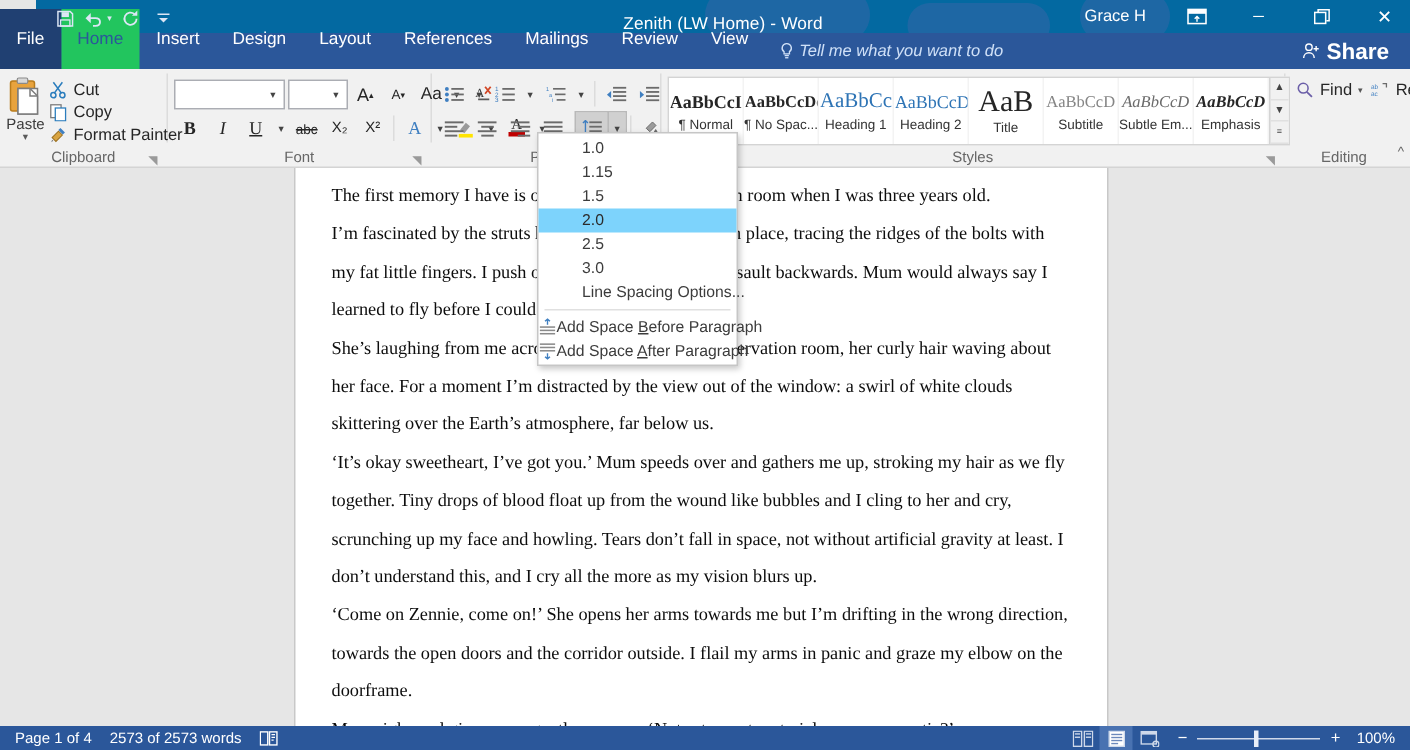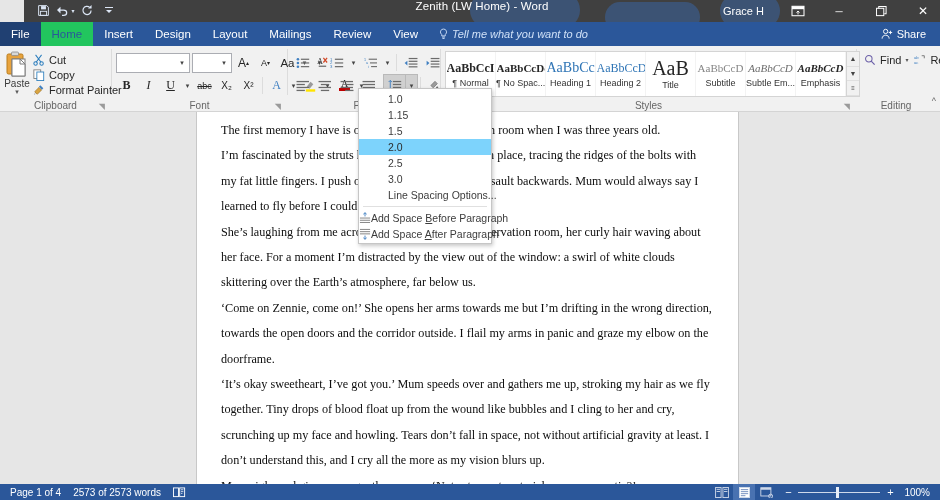--- a/index.html
+++ b/index.html
@@ -7,52 +7,52 @@
   body {
     font-family: "Liberation Sans", sans-serif;
     font-size: 11px;
     color:#262626;
     background:#e6e6e6;
     -webkit-font-smoothing: antialiased;
   }
 
   
   .titlebar{
-    position:relative; height:22px; background:#404040; display:flex; align-items:flex-start;
+    position:relative; height:22px; background:#0369a1; display:flex; align-items:flex-end;
     overflow:hidden;
     margin-left:24px;
   }
   .tb-deco{ position:absolute; top:0; right:130px; width:380px; height:22px; opacity:.5;}
   .qat{ display:flex; align-items:center; gap:0px; padding-left:8px; z-index:2;}
   .qat-btn{ width:22px; height:20px; display:flex; align-items:center; justify-content:center;
             color:#dce6f5; }
   .qat-btn svg{ display:block; }
   .tb-title{
     position:absolute; left:0; right:0; text-align:center; color:#fff; font-size:11.5px;
     letter-spacing:.1px; z-index:2; pointer-events:none;
   }
   .tb-right{ margin-left:auto; display:flex; align-items:center; z-index:2; padding-right:2px;gap:12px;}
   .tb-user{ color:#fff; font-size:11px; padding:0 8px; }
   .tb-ico{ width:28px; height:22px; display:flex;align-items:center;justify-content:center; color:#fff;}
   .tb-win{ width:30px; height:22px; display:flex;align-items:center;justify-content:center; color:#fff;}
 
   
   .tabbar{ height:24px; background:#2b579a; display:flex; align-items:flex-end; position:relative;}
   .tab{
-    height:24px; padding:0 11px; display:flex; align-items:center; color:#fff;
+    height:40px; padding:0 11px; display:flex; align-items:center; color:#fff;
     font-size:11.5px; white-space:nowrap;
   }
   .tab.file{ background:#204072; }
   .tab.active{ background:#22c55e; color:#2b579a; }
   .tellme{ display:flex;align-items:center; gap:4px; color:#cfe0f7; font-size:11px; padding:0 10px;
            font-style:italic; height:24px;}
   .tellme .bulb{ font-style:normal; }
   .share{
     margin-left:auto; margin-right:6px; display:flex; align-items:center; gap:4px;
-    color:#fff; font-size:11px; height:24px; padding:0 8px;
+    color:#fff; font-size:15px; height:24px; padding:0 8px;font-weight:bold;
   }
 
   
   .ribbon{
     height:66px; background:#f1f1f1; border-bottom:1px solid #d4d4d4;
     display:flex; position:relative;
   }
   .grp{ position:relative; padding:2px 4px 0 4px; display:flex; flex-direction:column; height:66px;}
   .grp-body{ flex:1; display:flex; align-items:flex-start; padding-top:2px;}
   .grp-label{
@@ -228,20 +228,21 @@
     <div class="tb-win close" style="font-size:12px;">✕</div>
   </div>
 </div>
 
 <div class="tabbar">
   <div class="tab file">File</div>
   <div class="tab active">Home</div>
   <div class="tab">Insert</div>
   <div class="tab">Design</div>
   <div class="tab">Layout</div>
+  <div class="tab">References</div>
   <div class="tab">Mailings</div>
   <div class="tab">Review</div>
   <div class="tab">View</div>
   <div class="tellme">
     <span class="bulb">
       <svg width="9" height="12" viewBox="0 0 10 13">
           <path d="M5 1a3.3 3.3 0 0 1 2 6v1.6H3V7A3.3 3.3 0 0 1 5 1z" fill="none" stroke="#cfe0f7" stroke-width="1"></path>
           <rect x="3.4" y="9.4" width="3.2" height="1" fill="#cfe0f7"></rect>
           <rect x="3.8" y="11" width="2.4" height="1" fill="#cfe0f7"></rect>
         </svg>
@@ -684,22 +685,22 @@
 
   <div class="collapse">^</div>
 </div>
 
 <div class="docarea">
   <div class="page">
     <div class="doctext">
       <p>The first memory I have is of floating in the observation room when I was three years old.</p>
       <p>I’m fascinated by the struts holding the great window in place, tracing the ridges of the bolts with my fat little fingers. I push off from the strut and somersault backwards. Mum would always say I learned to fly before I could walk.</p>
       <p>She’s laughing from me across the other side of the observation room, her curly hair waving about her face. For a moment I’m distracted by the view out of the window: a swirl of white clouds skittering over the Earth’s atmosphere, far below us.</p>
+      <p>‘It’s okay sweetheart, I’ve got you.’ Mum speeds over and gathers me up, stroking my hair as we fly together. Tiny drops of blood float up from the wound like bubbles and I cling to her and cry, scrunching up my face and howling. Tears don’t fall in space, not without artificial gravity at least. I don’t understand this, and I cry all the more as my vision blurs up.</p>
       <p>‘Come on Zennie, come on!’ She opens her arms towards me but I’m drifting in the wrong direction, towards the open doors and the corridor outside. I flail my arms in panic and graze my elbow on the doorframe.</p>
-      <p>‘It’s okay sweetheart, I’ve got you.’ Mum speeds over and gathers me up, stroking my hair as we fly together. Tiny drops of blood float up from the wound like bubbles and I cling to her and cry, scrunching up my face and howling. Tears don’t fall in space, not without artificial gravity at least. I don’t understand this, and I cry all the more as my vision blurs up.</p>
       <p>Mum sighs and gives me a gentle squeeze. ‘Not astronaut material, are you sweetie?’</p>
     </div>
   </div>
 </div>
 
 <div class="menu">
   <div class="mi">1.0</div>
   <div class="mi">1.15</div>
   <div class="mi">1.5</div>
   <div class="mi sel">2.0</div>

